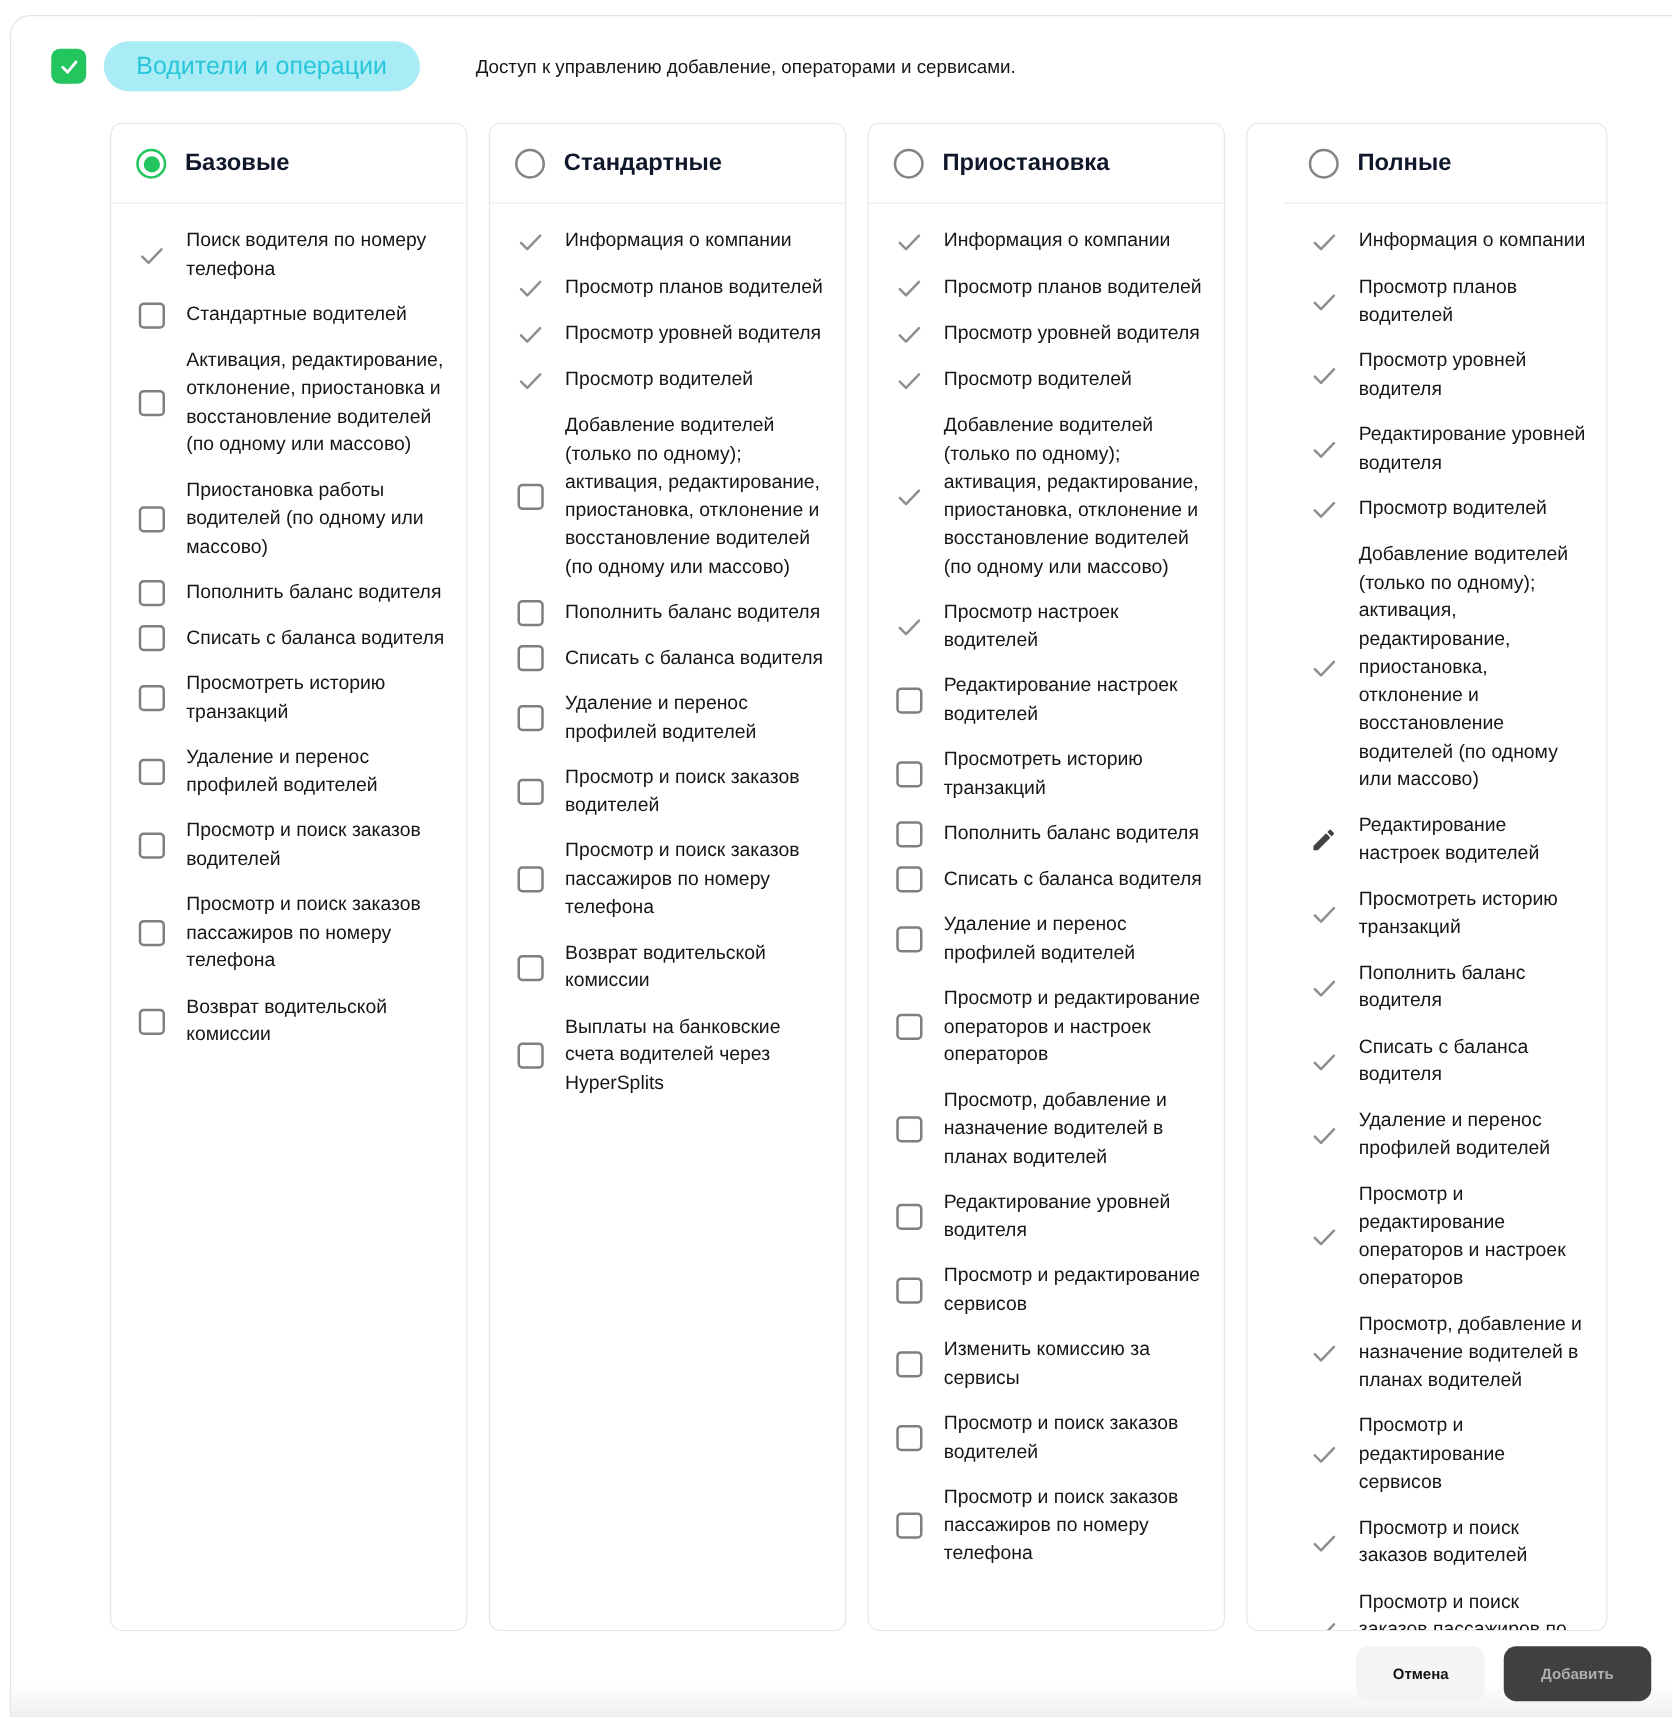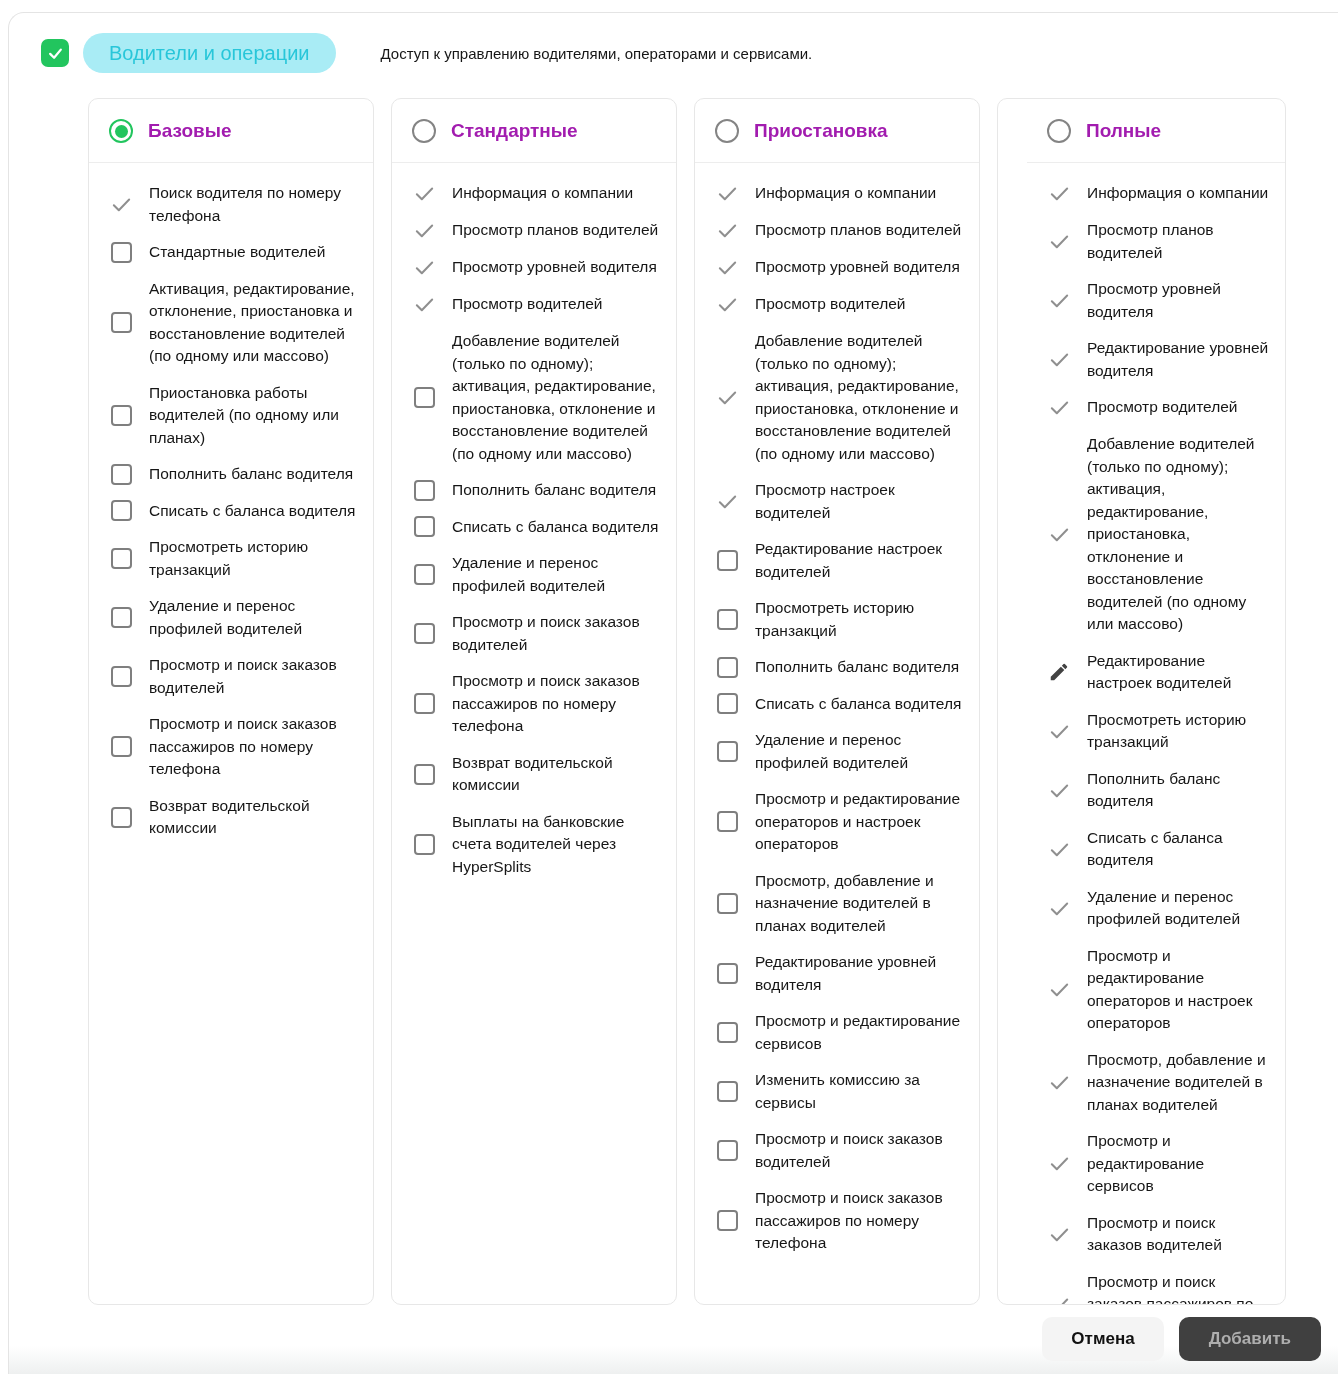--- a/index.html
+++ b/index.html
@@ -46,42 +46,42 @@
     padding:20px 20px 19px 20px; border-bottom:1px solid #ededed;
   }
   .radio {
     width:24px; height:24px; border:2.5px solid #848484; border-radius:50%;
     position:relative; flex:0 0 auto; cursor:pointer; background:#fff;
   }
   .radio.selected { border-color:#22c55e; }
   .radio.selected::after {
     content:""; position:absolute; inset:3.5px; border-radius:50%; background:#22c55e;
   }
-  .plan-title { font-size:19px; font-weight:600; color:#a21caf; }
+  .plan-title { font-size:19px; font-weight:600; color:#0f172a; }
 
   .card-body { padding:19px 15px 18px 20px; }
   .perm-row { display:flex; align-items:center; gap:16px; margin-bottom:14px; }
   .row-icon { width:24px; flex:0 0 auto; display:flex; align-items:center; justify-content:center; }
   .icon-check { width:23px; height:23px; color:#8f8f8f; }
   .icon-pencil { width:22px; height:22px; color:#424242; }
   .perm-checkbox {
     width:21px; height:21px; border:2px solid #7f7f7f; border-radius:4px;
     background:#fff; cursor:pointer; display:block;
   }
   .perm-label { font-size:15.5px; line-height:22.5px; color:#161616; }
 
   
   .footer {
     position:absolute; left:0; right:0; bottom:0; height:70px;
     display:flex; align-items:center; justify-content:flex-end;
     gap:15px; padding-right:17px; z-index:1;
   }
   .btn {
     height:44px; border:none; border-radius:10px;
-    font-family:inherit; font-size:17px; cursor:pointer;
+    font-family:inherit; font-size:12px; cursor:pointer;
   }
   .btn-cancel { background:#f4f4f4; color:#111; font-weight:700; padding:0 29px; }
   .btn-add { background:#404040; color:#aeaeae; font-weight:600; padding:0 30px; cursor:default; }
 
   .bottom-fade {
     position:absolute; left:0; right:0; bottom:0; height:28px;
     background:linear-gradient(180deg, rgba(239,240,240,0), #eef0f0);
     pointer-events:none; z-index:0;
   }
 </style>
@@ -91,21 +91,21 @@
 <div class="page">
   <div class="modal">
 
     <div class="cat-header">
       <span class="cat-checkbox">
         <svg viewBox="0 0 24 24">
           <path d="M4.5 12.5 10 18 19.5 6.5" fill="none" stroke="#ffffff" stroke-width="3.2" stroke-linecap="round" stroke-linejoin="round"></path>
         </svg>
       </span>
       <span class="cat-pill">Водители и операции</span>
-      <span class="cat-desc">Доступ к управлению водителями, операторами и сервисами.</span>
+      <span class="cat-desc">Доступ к управлению добавление, операторами и сервисами.</span>
     </div>
 
     <div class="columns">
   <section class="card">
     <header class="card-head">
       <span class="radio selected"></span>
       <h2 class="plan-title">Базовые</h2>
     </header>
     <div class="card-body">
   <div class="perm-row">
@@ -128,21 +128,21 @@
     <span class="row-icon">
                 <span class="perm-checkbox"></span>
               </span>
     <span class="perm-label">Активация, редактирование, отклонение, приостановка и восстановление водителей (по одному или массово)</span>
   </div>
 
   <div class="perm-row">
     <span class="row-icon">
                 <span class="perm-checkbox"></span>
               </span>
-    <span class="perm-label">Приостановка работы водителей (по одному или планах)</span>
+    <span class="perm-label">Приостановка работы водителей (по одному или массово)</span>
   </div>
 
   <div class="perm-row">
     <span class="row-icon">
                 <span class="perm-checkbox"></span>
               </span>
     <span class="perm-label">Пополнить баланс водителя</span>
   </div>
 
   <div class="perm-row">

